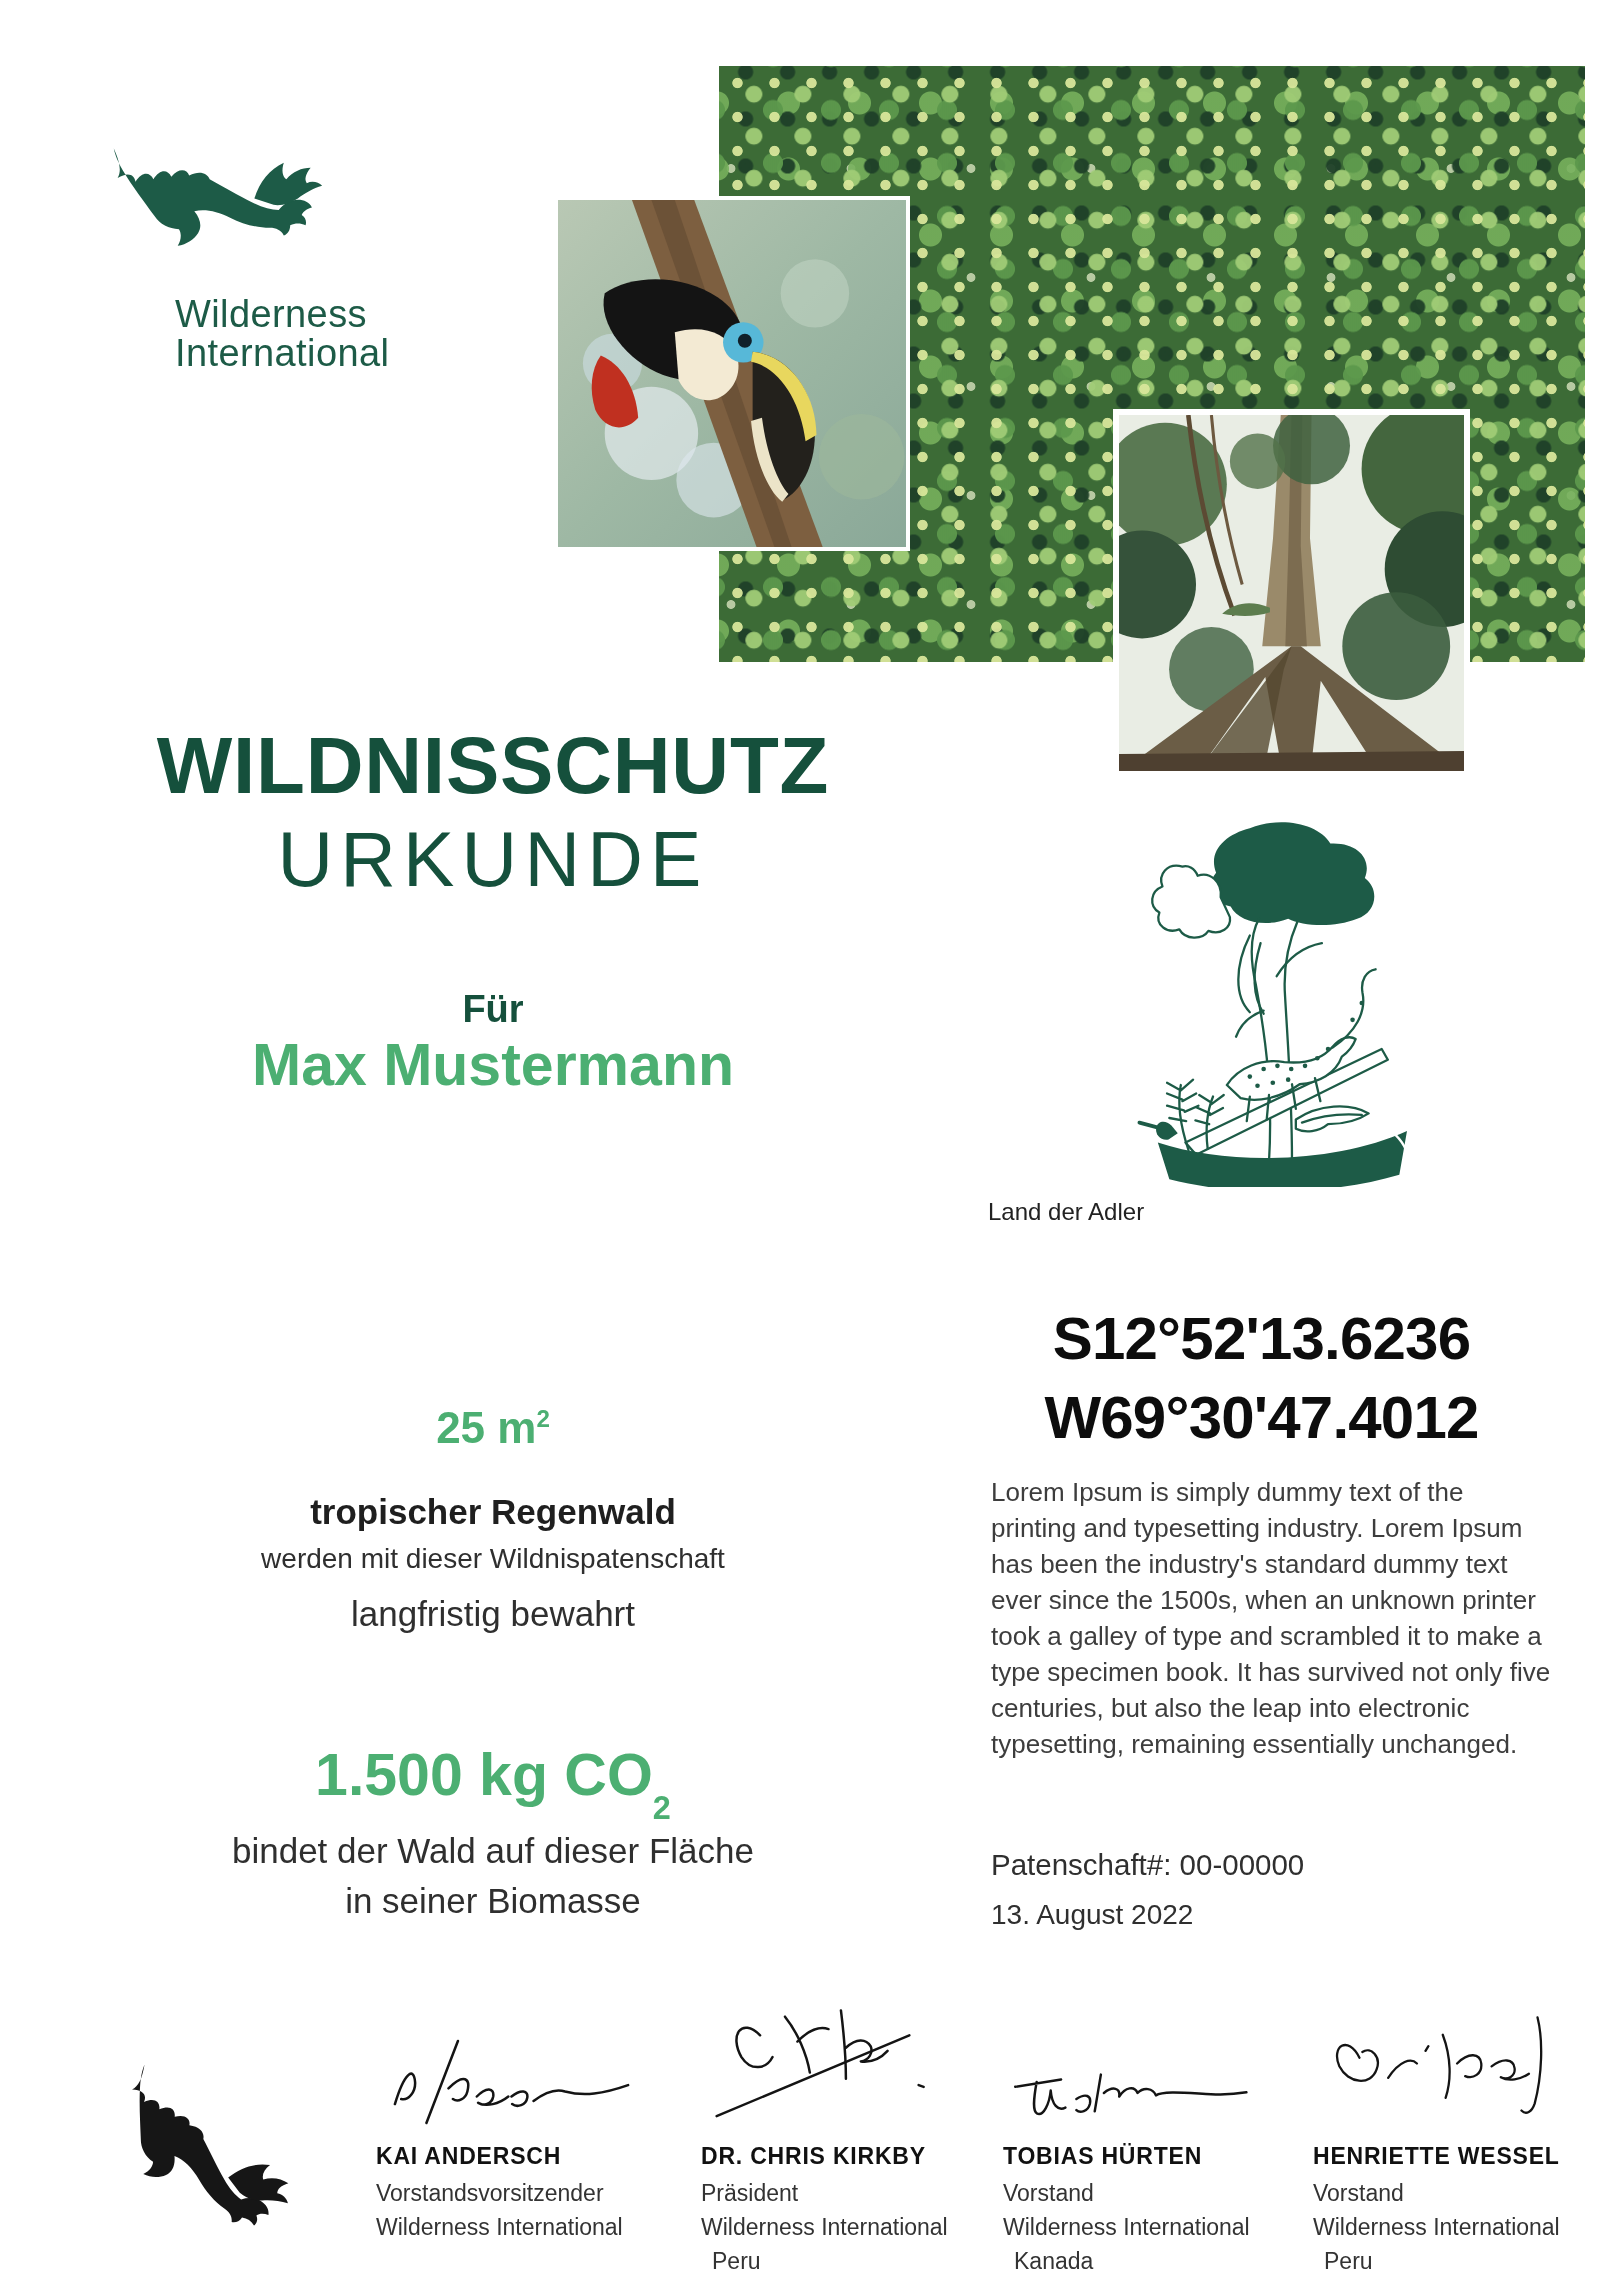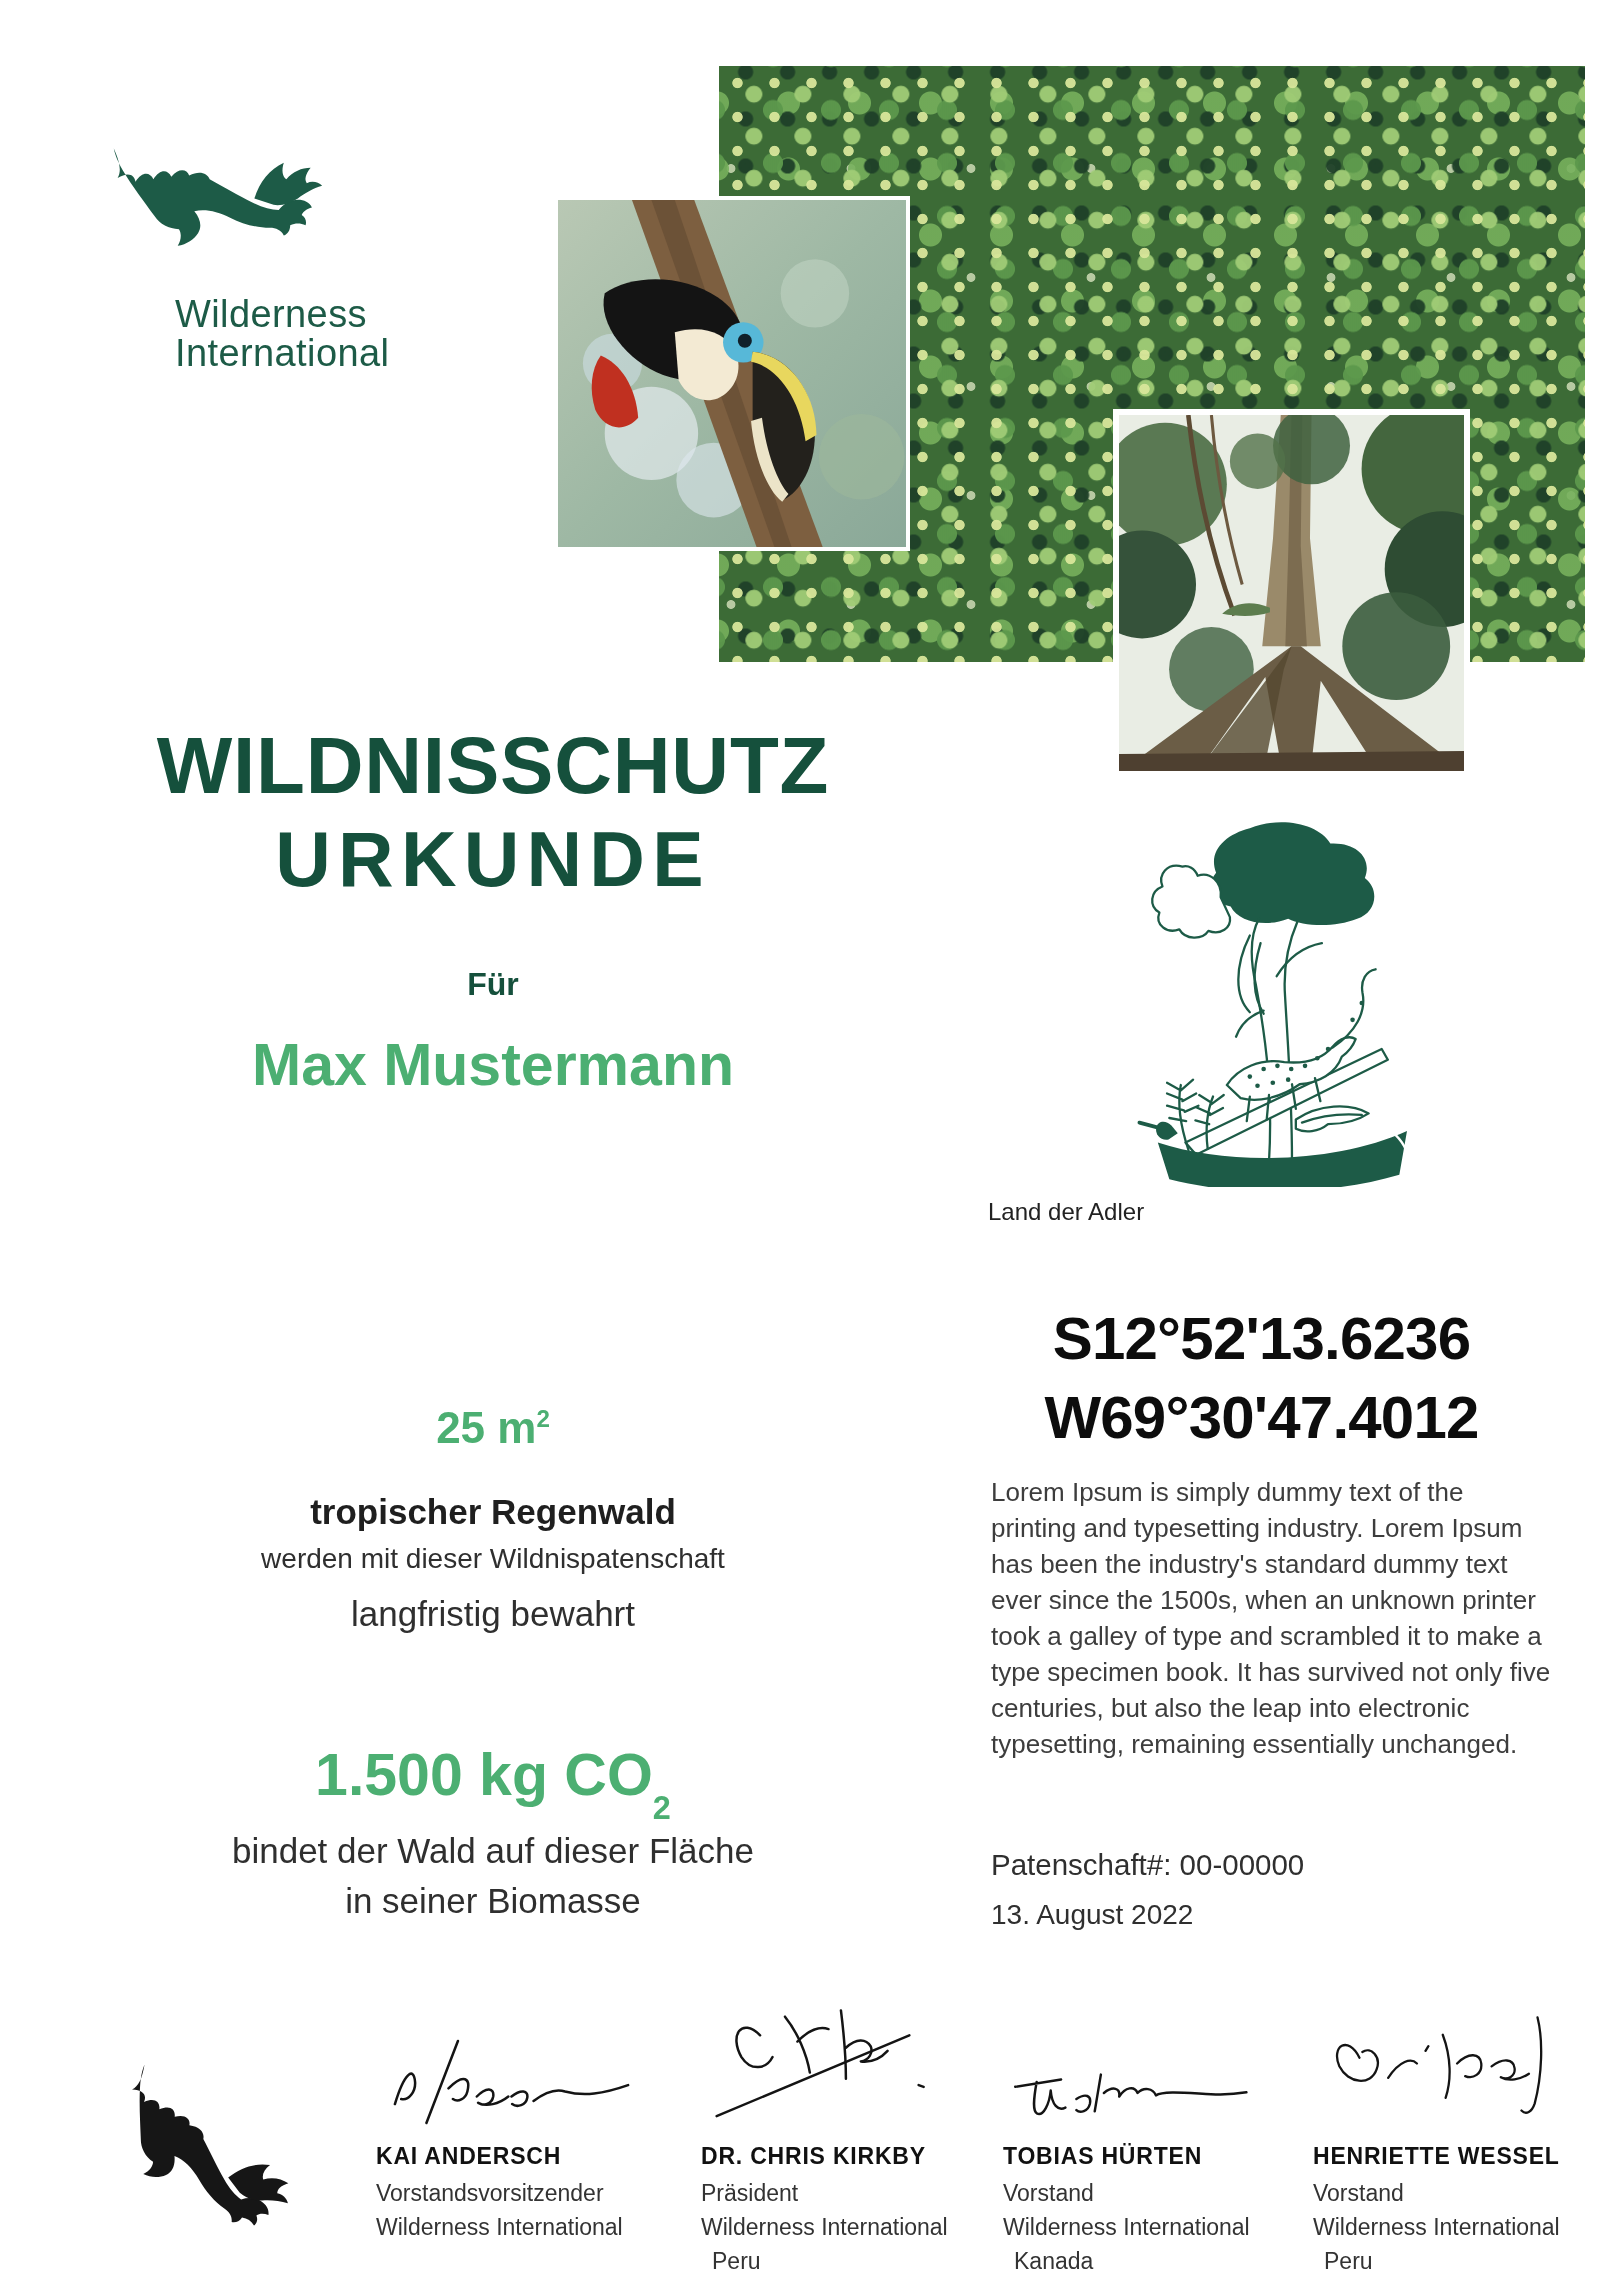--- a/index.html
+++ b/index.html
@@ -28,22 +28,22 @@
   .photo-tree{left:1113px;top:409px;width:357px;height:368px;z-index:3;border:6.4px solid #fff;}
   .photo-toucan svg,.photo-tree svg{display:block;width:100%;height:100%;}
 
   
   .logo-eagle{left:88px;top:132px;width:251px;height:147px;}
   .logo-text{left:175px;top:295px;font-size:38px;line-height:39px;color:#1D5B47;letter-spacing:0.4px;}
 
   
   .colL{left:48px;width:890px;text-align:center;}
   .title1{top:720px;font-size:80px;font-weight:800;letter-spacing:0.8px;color:#15503C;}
-  .title2{top:815px;font-size:77px;font-weight:700;letter-spacing:7.2px;color:#15503C;text-align:center;}
-  .fuer{top:966px;font-size:32px;font-weight:700;color:#15503C;}
+  .title2{top:815px;font-size:77px;font-weight:400;letter-spacing:7.2px;color:#15503C;text-align:center;}
+  .fuer{top:988px;font-size:38px;font-weight:700;color:#15503C;}
   .recipient{top:1031px;font-size:59px;font-weight:700;color:#4CAF72;}
 
   .area-value{top:1403px;font-size:44px;font-weight:700;color:#4CAF72;}
   .area-l1{top:1492px;font-size:35px;font-weight:700;color:#1f1f1f;}
   .area-l2{top:1543px;font-size:28px;color:#2f2f2f;}
   .area-l3{top:1594px;font-size:35px;color:#2f2f2f;}
 
   .co2-value{top:1741px;font-size:59px;font-weight:700;color:#4CAF72;}
   .co2-l1{top:1831px;font-size:35px;color:#2f2f2f;}
   .co2-l2{top:1881px;font-size:35px;color:#2f2f2f;}

